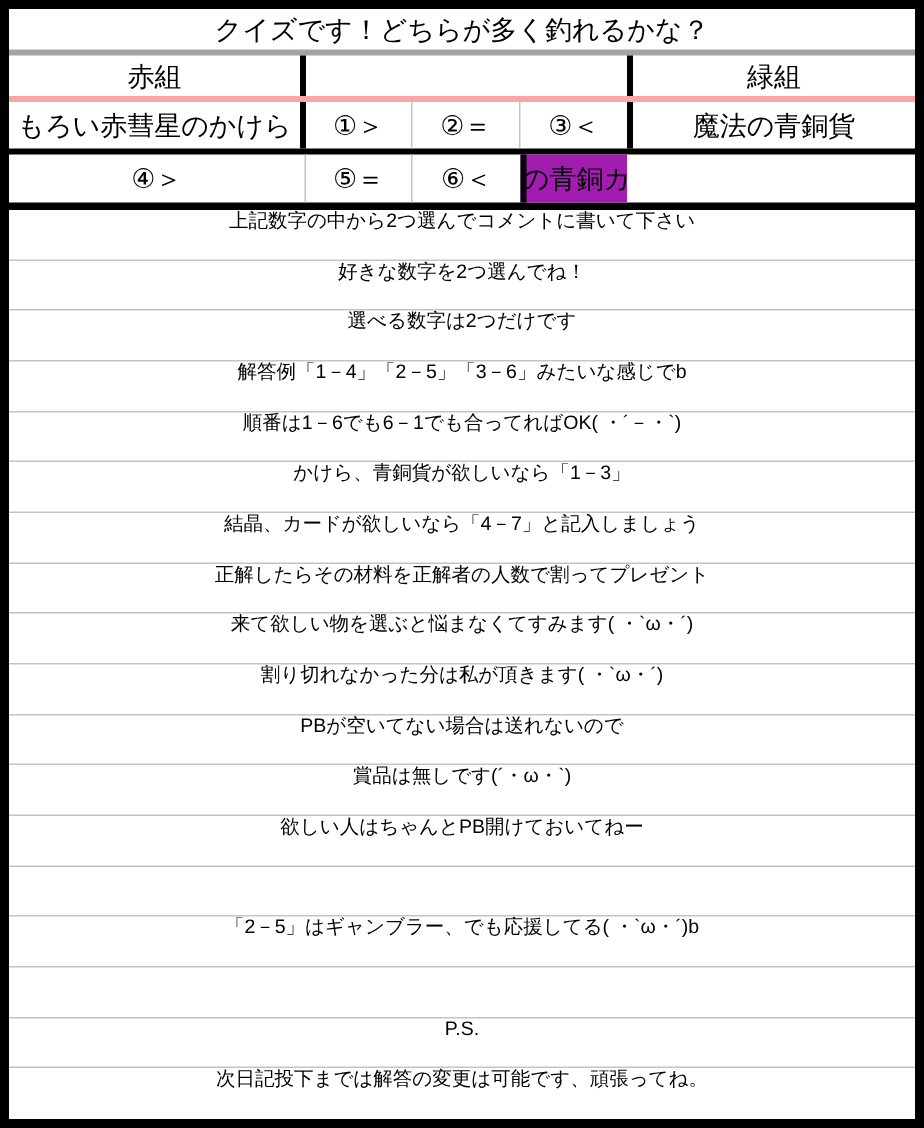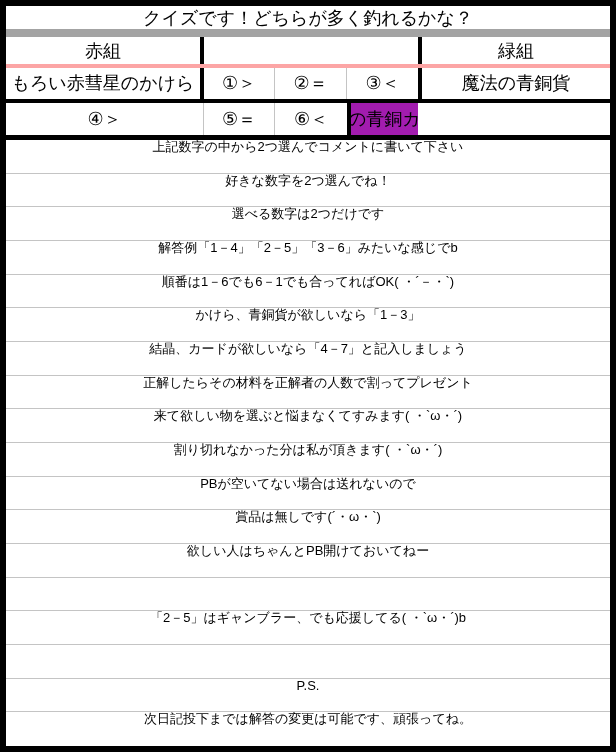--- a/index.html
+++ b/index.html
@@ -30,38 +30,37 @@
     justify-content: center;
     font-size: 18px;
     line-height: 1;
     white-space: nowrap;
     overflow: hidden;
   }
   
   .title-row {
     box-sizing: border-box;
     height: 31px;
-    border-bottom: 8px solid #a3a3a3;
+    border-bottom: 4px solid #a3a3a3;
   }
   .team-row {
     box-sizing: border-box;
     height: 31px;
     border-bottom: 4px solid #fca5a5;
     display: grid;
     grid-template-columns: 198px 214px 192px;
   }
   .quiz-row {
     box-sizing: border-box;
     display: grid;
     grid-template-columns: 198px 71px 72px 71px 192px;
   }
   .quiz-row-a {
     height: 35px;
     border-bottom: 4px solid #000000;
-    font-family: Liberation Mono, monospace;
   }
   .quiz-row-b {
     height: 37px;
     border-bottom: 5px solid #000000;
   }
   .c-left  { border-right: 4px solid #000000; }
   .c-right { border-left: 4px solid #000000; }
   .n-sep   { border-right: 1px solid #c4c4c4; }
   
   .messages {

